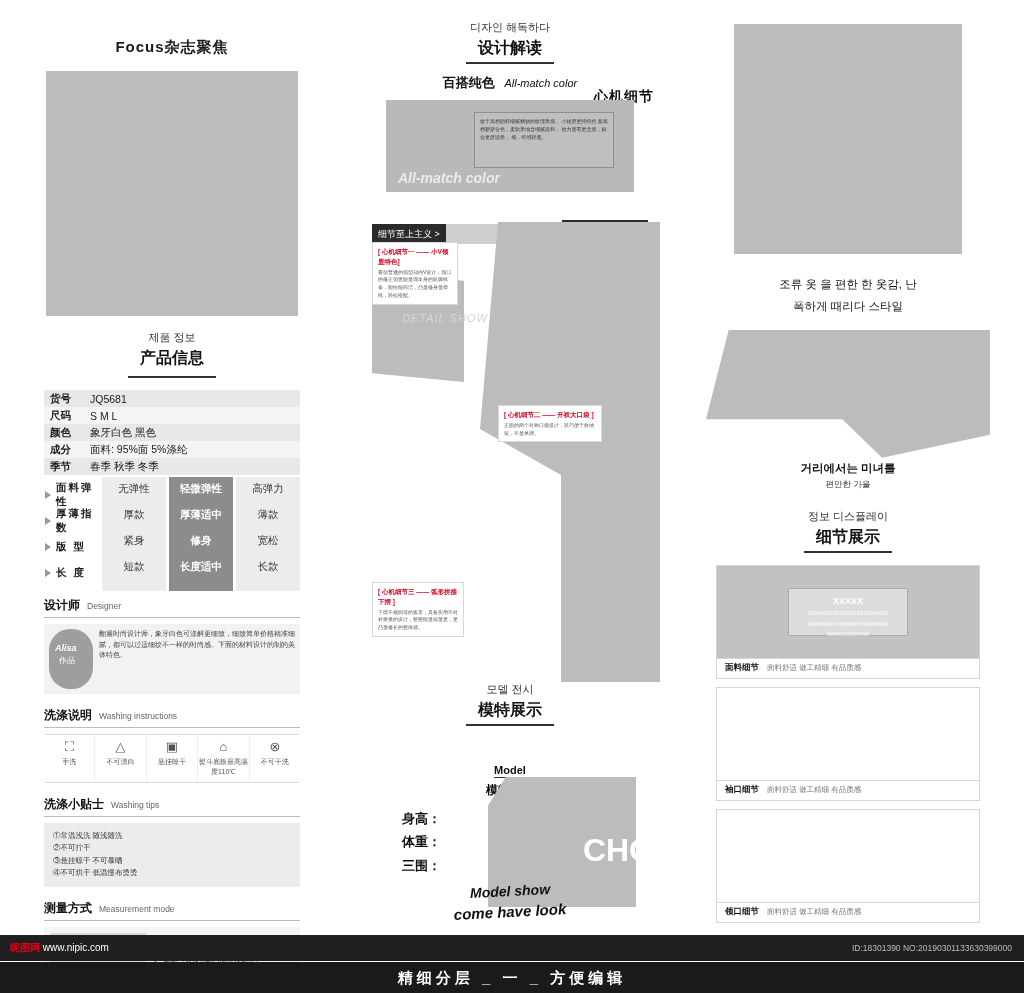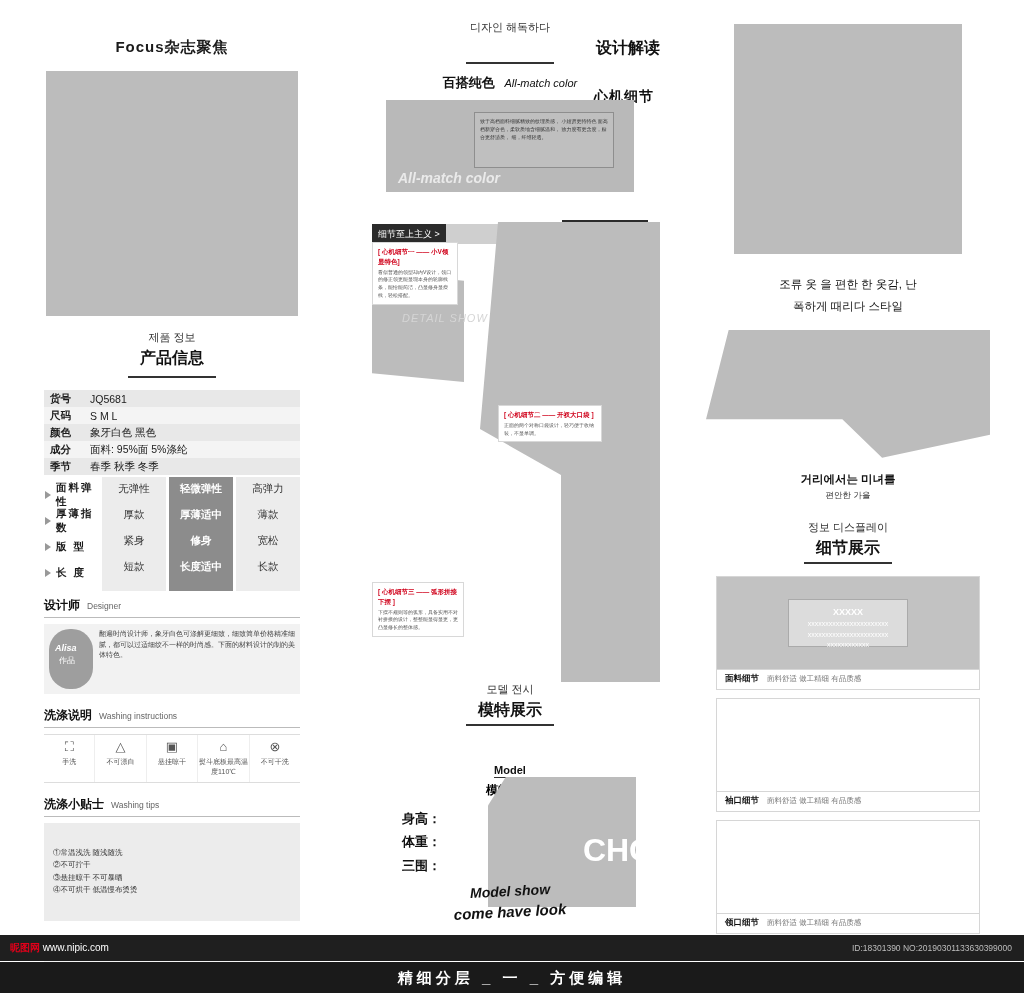--- a/index.html
+++ b/index.html
@@ -106,33 +106,33 @@
   }
   .wash-item {
     flex: 1; text-align: center; padding: 4px 0 5px 0;
     border-right: 1px solid #eee;
   }
   .wash-item:last-child { border-right: none; }
   .wash-ico { font-size: 13px; color: #555; line-height: 16px; }
   .wash-cap { font-size: 7px; color: #555; margin-top: 2px; }
 
   .tips {
-    margin: 6px 22px 0 22px; background: #ececec; padding: 24px 9px;
+    margin: 6px 22px 0 22px; background: #ececec; padding: 7px 9px;
     font-size: 7.5px; color: #333; line-height: 1.65;
   }
 
   .measure {
     margin: 6px 22px 0 22px; display: flex; background: #f4f4f4; padding: 6px;
   }
   .measure .mimg { width: 96px; height: 72px; background: #d9d9d9; position: relative; }
   .measure .mlist { flex: 1; margin-left: 7px; font-size: 7px; color: #333; line-height: 1.65; }
 
   
   .c2-k { text-align: center; font-size: 11px; color: #333; margin-top: 10px; }
-  .c2-c { text-align: right; font-weight: bold; font-size: 16px; color: #111; margin-top: 3px; }
+  .c2-c { text-align: center; font-weight: bold; font-size: 16px; color: #111; margin-top: 3px; }
   .c2-line { width: 88px; height: 2px; background: #333; margin: 3px auto 10px auto; }
   .c2-allmatch {
     text-align: center; font-weight: bold; font-size: 13px; color: #111;
   }
   .c2-allmatch .en { font-size: 11px; font-style: italic; font-weight: normal; margin-left: 6px; }
   .c2-heart {
     position: absolute; right: 6px; top: 78px; font-weight: bold; font-size: 14px;
     color: #111; letter-spacing: 1px;
   }
   .c2-hero {
@@ -183,21 +183,21 @@
     color: #111; transform: rotate(-3deg); margin-top: 6px;
   }
   .c2-foot2 {
     text-align: center; font-size: 15px; font-weight: bold; font-style: italic;
     color: #111; transform: rotate(-3deg); margin-top: 4px;
   }
 
   
   .c3-hero { margin: 14px 36px 0 36px; height: 230px; }
   .c3-ko { text-align: center; font-size: 11.5px; color: #111; margin-top: 20px; line-height: 1.9; }
-  .c3-ko2 { text-align: center; font-size: 11.5px; font-weight: bold; color: #111; margin-top: 14px; }
+  .c3-ko2 { text-align: center; font-size: 11.5px; font-weight: bold; color: #111; margin-top: 3px; }
   .c3-ko2 small { display: block; font-size: 8.5px; font-weight: normal; color: #333; margin-top: 3px; }
   .c3-k { text-align: center; font-size: 11px; color: #333; margin-top: 18px; }
   .c3-c { text-align: center; font-weight: bold; font-size: 16px; color: #111; margin-top: 3px; }
   .c3-line { width: 88px; height: 2px; background: #333; margin: 3px auto 12px auto; }
   .dbox { margin: 0 18px 8px 18px; border: 1px solid #d6d6d6; }
   .dbox .img { height: 92px; background: #c2c2c2; position: relative; }
   .dbox .img.plain { background: #ffffff; }
   .dbox .inner {
     position: absolute; left: 50%; top: 50%; transform: translate(-50%,-50%);
     width: 120px; height: 48px; background: #dcdcdc; border: 1px solid #aaa;

